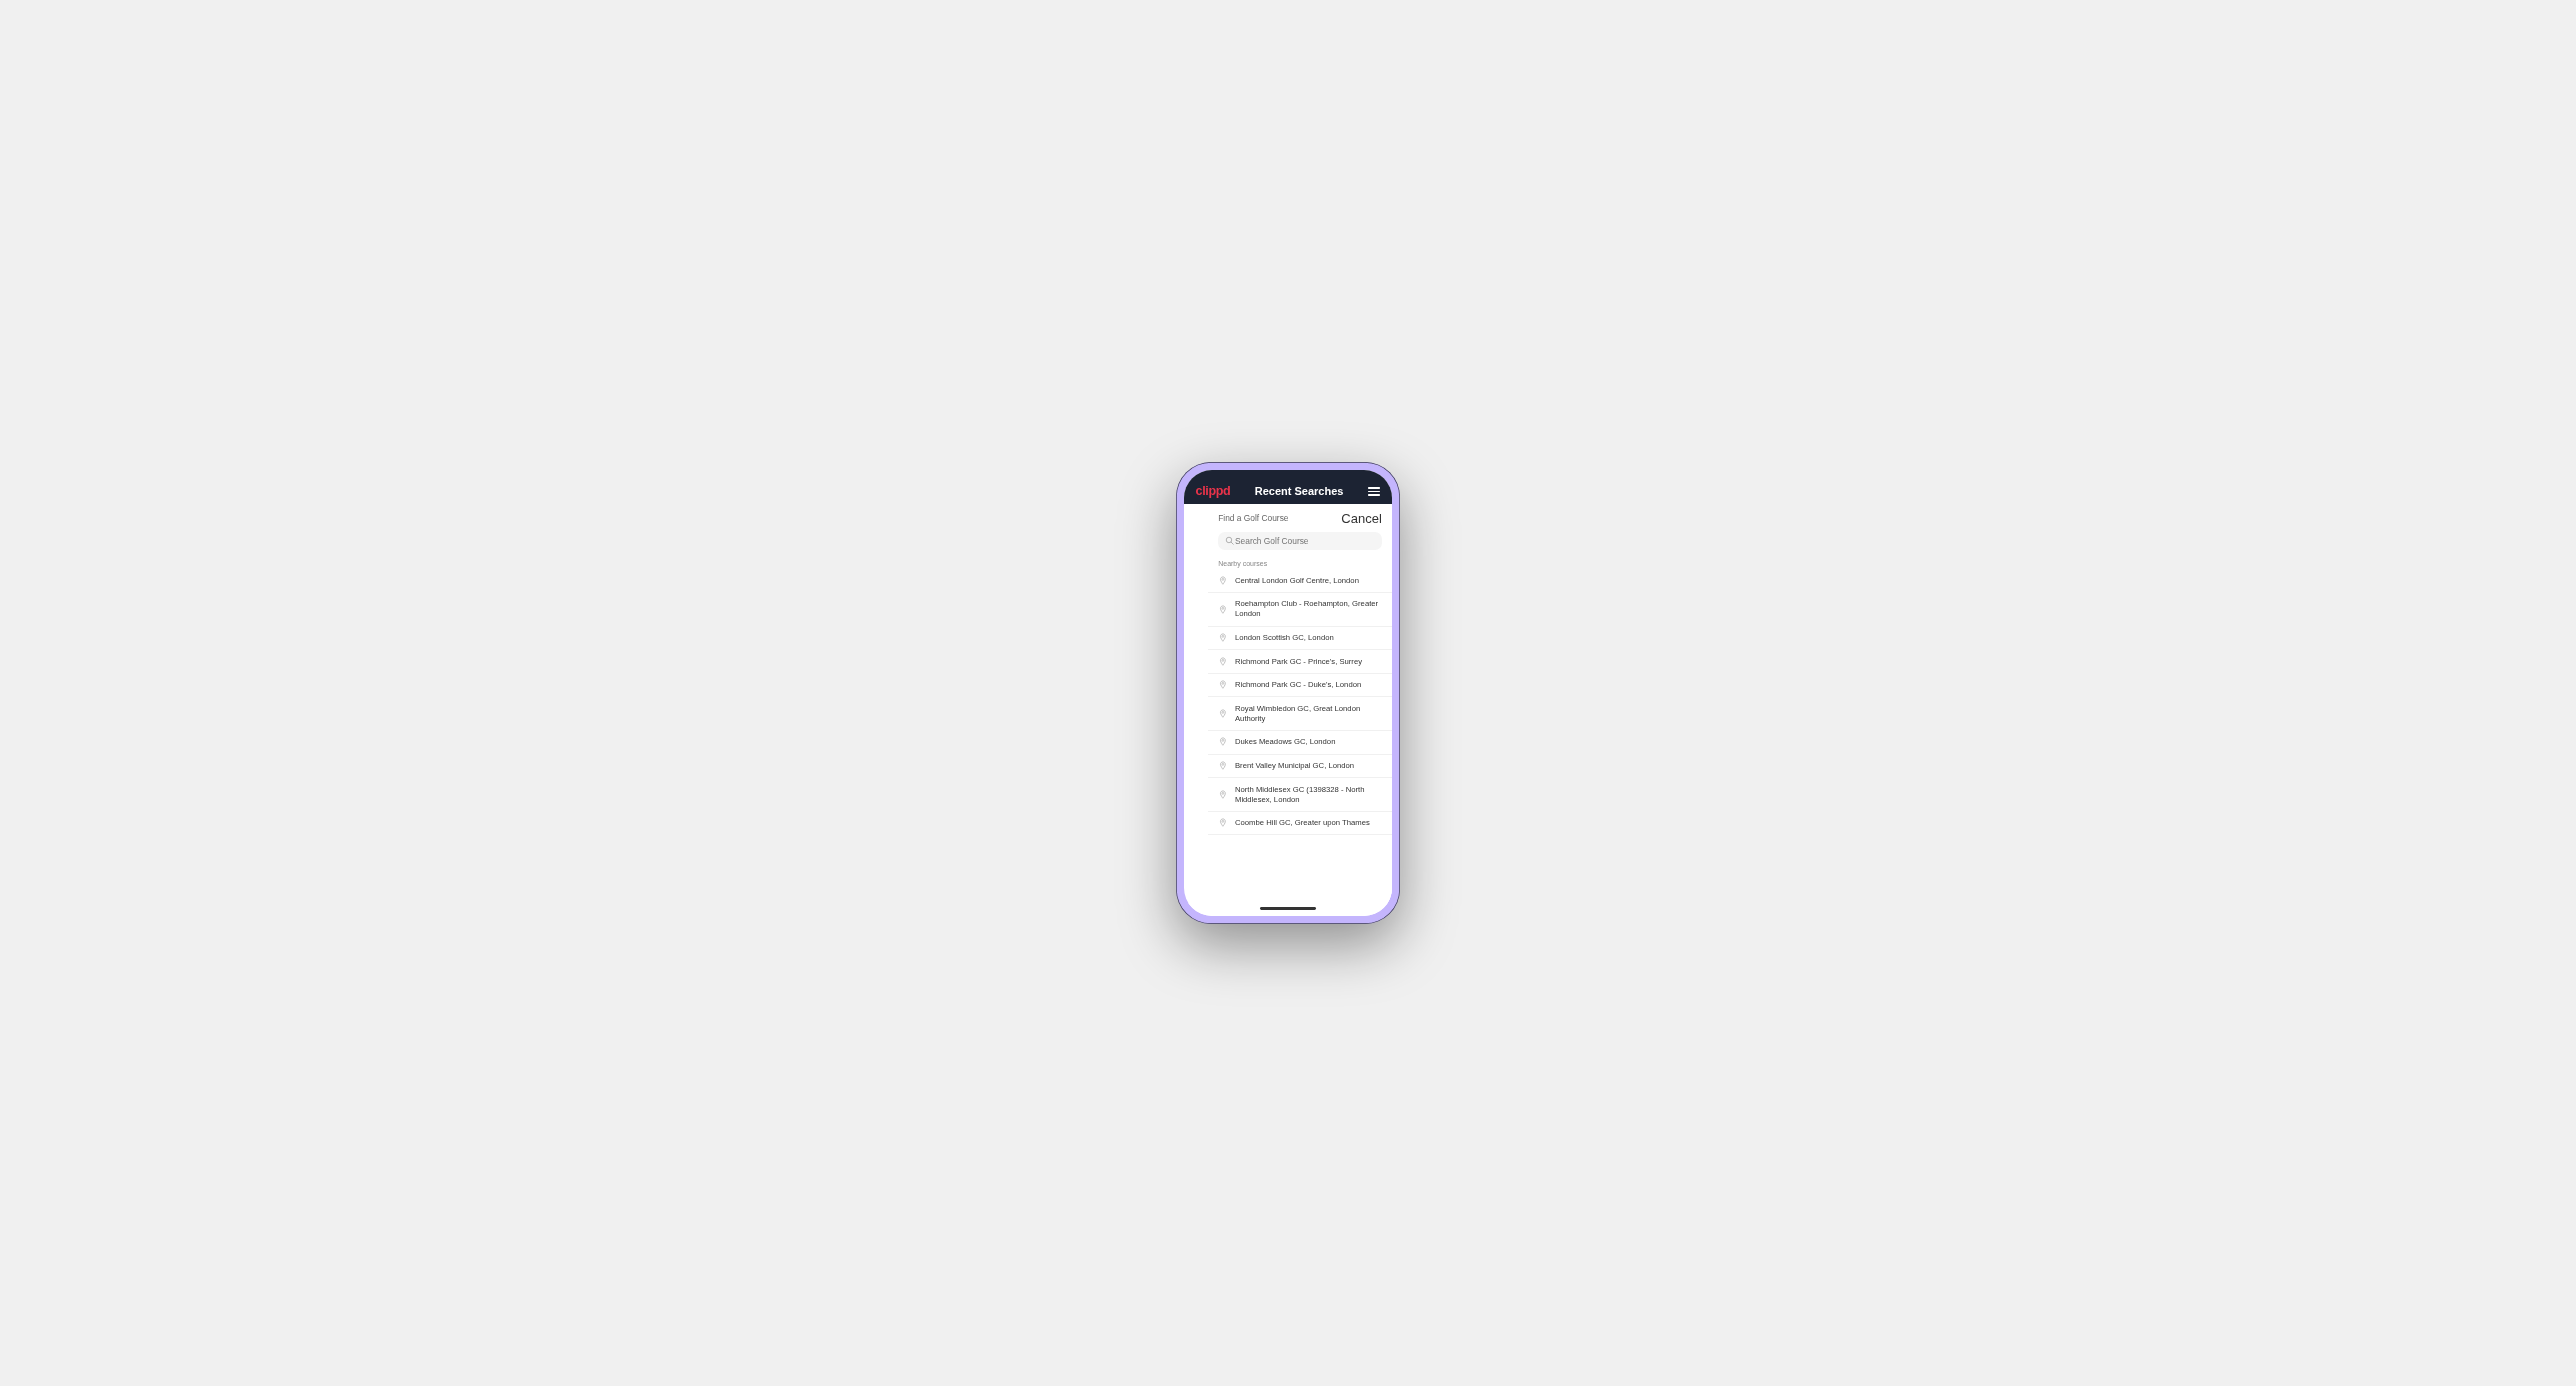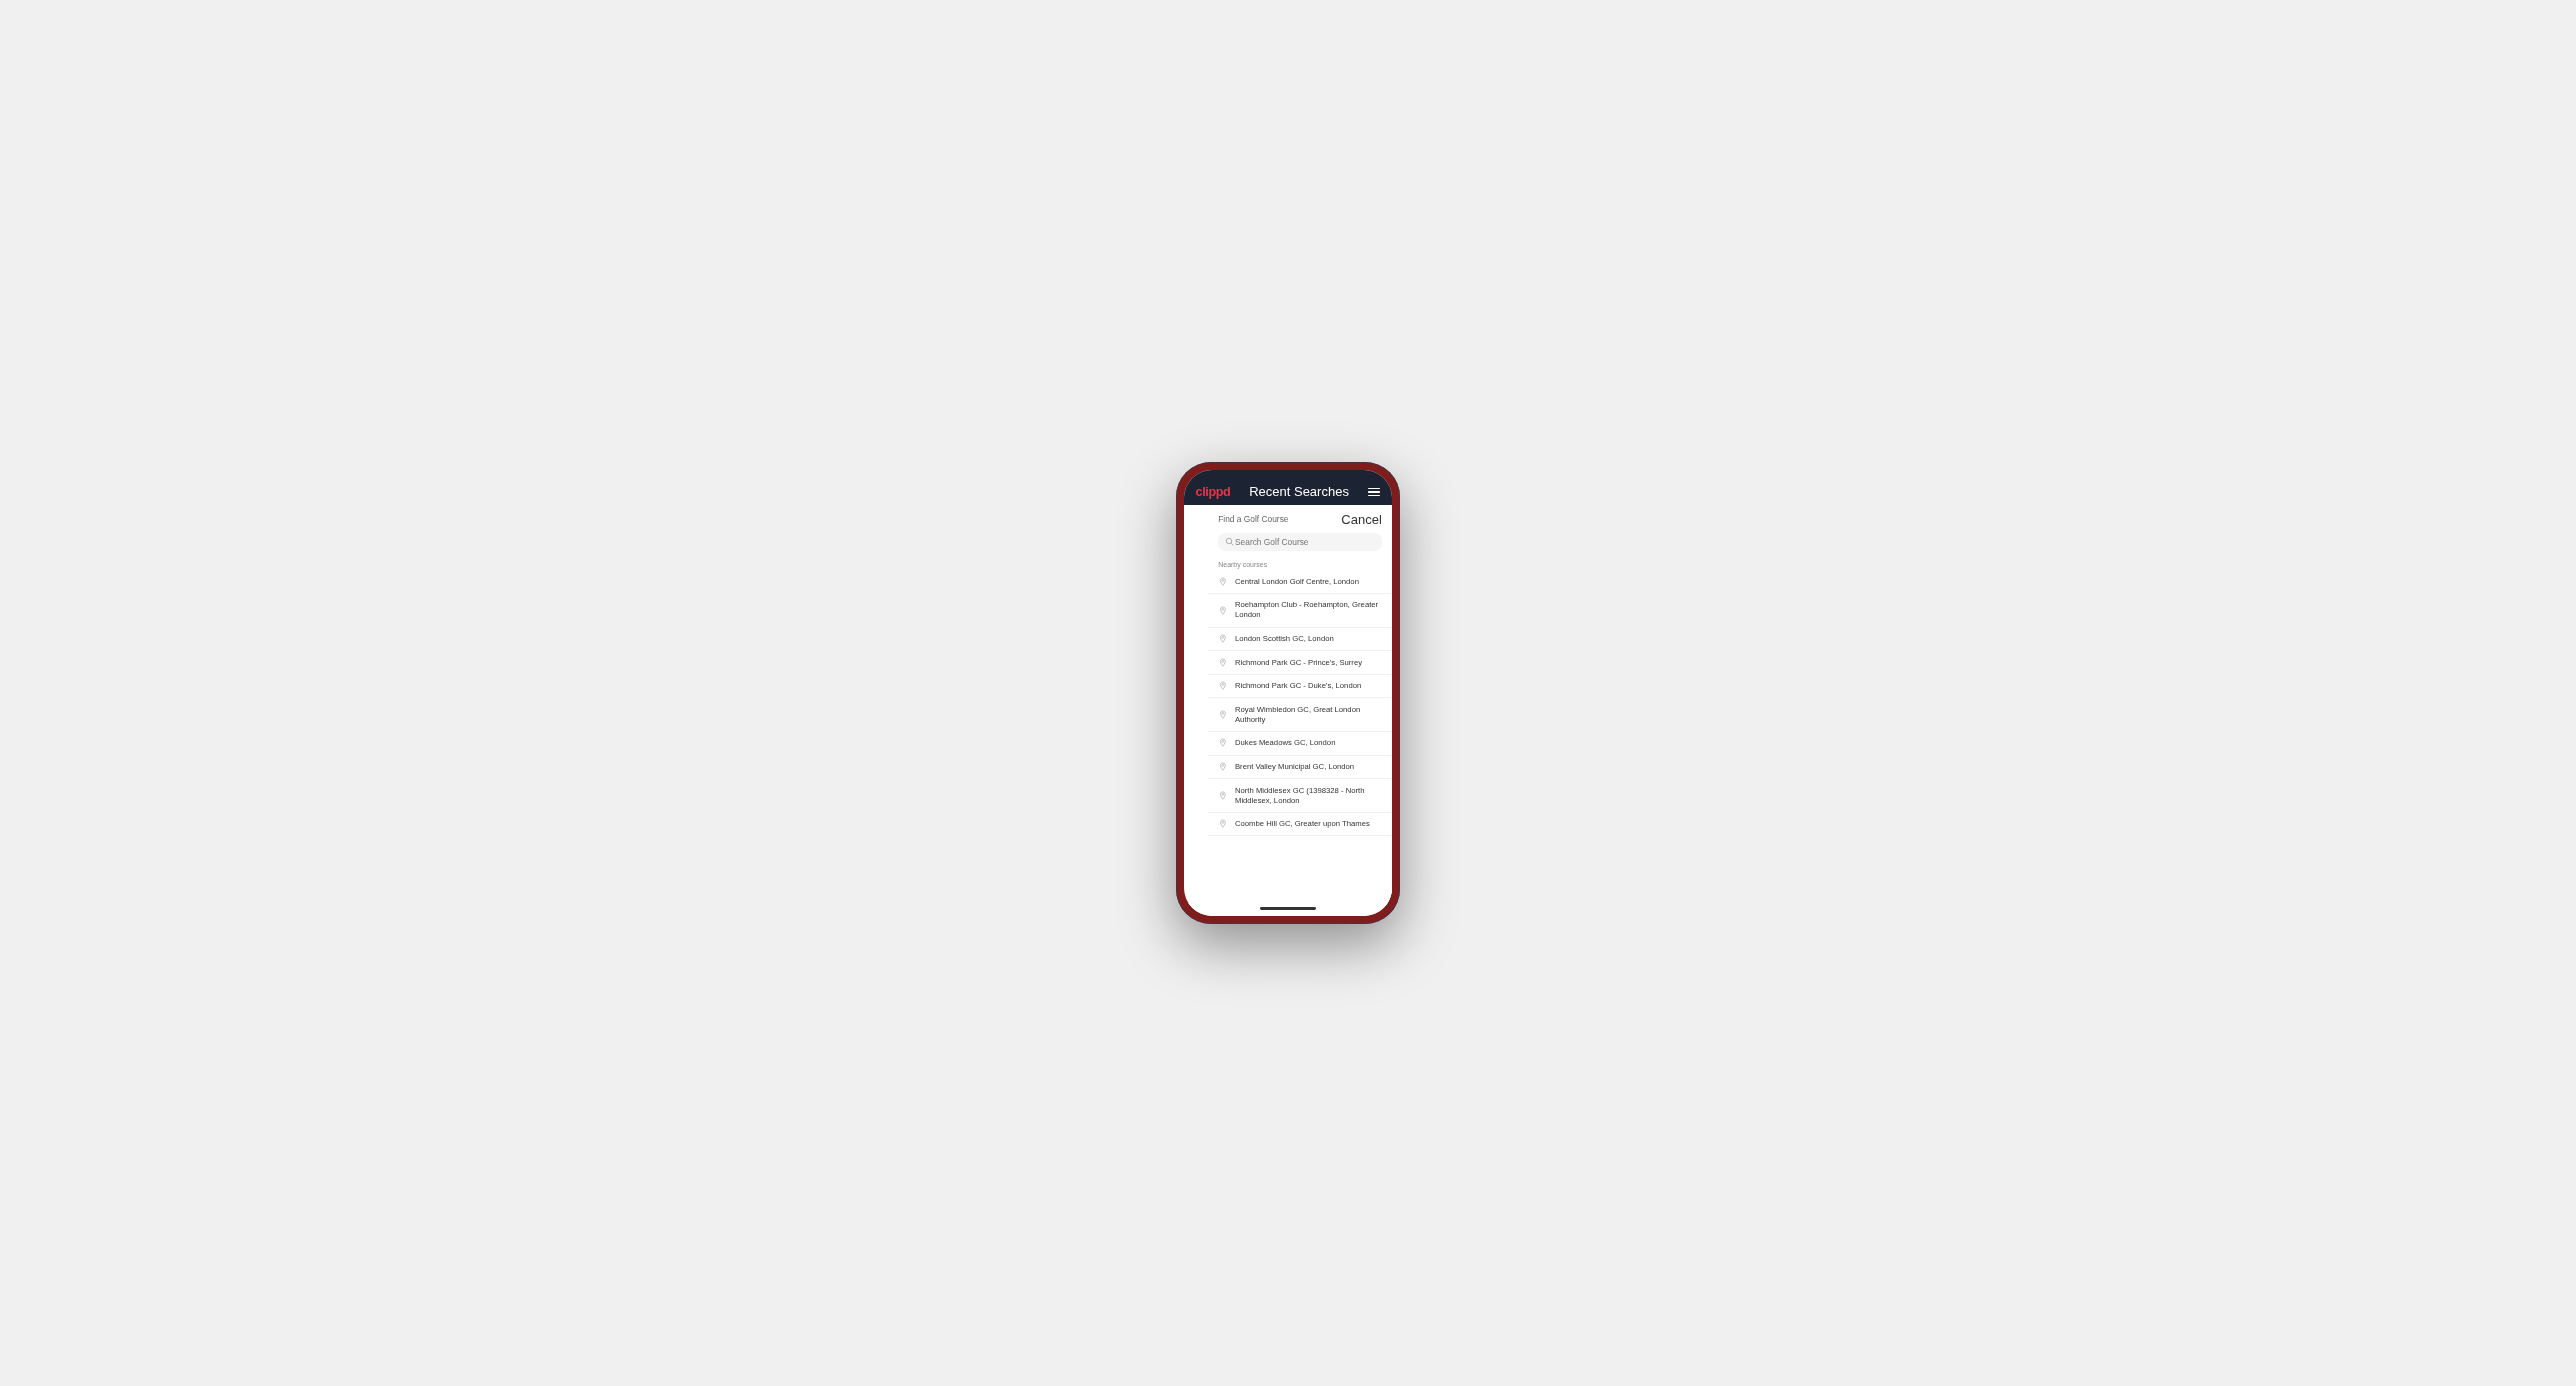--- a/index.html
+++ b/index.html
@@ -8,21 +8,21 @@
       display: flex;
       justify-content: center;
       align-items: center;
       min-height: 100vh;
       font-family: -apple-system, BlinkMacSystemFont, 'Helvetica Neue', Arial, sans-serif;
     }
 
     .phone-outer {
       width: 224px;
       height: 462px;
-      background: #7f1d1d;
+      background: #c4b5fd;
       border-radius: 35px;
       padding: 8.4px;
       box-shadow: 0 21px 56px rgba(0,0,0,0.4), inset 0 0 0 0.7px #3a3a50;
       position: relative;
     }
 
     .phone-inner {
       width: 100%;
       height: 100%;
       background: #fff;
@@ -49,23 +49,23 @@
     }
 
     .nav-logo {
       font-size: 12.6px;
       font-weight: 700;
       color: #e8334a;
       letter-spacing: -0.4px;
     }
 
     .nav-title {
-      font-size: 13px;
+      font-size: 11px;
       color: #ffffff;
-      font-weight: 400;
+      font-weight: 700;
     }
 
     .nav-menu-icon {
       display: flex;
       flex-direction: column;
       gap: 2.1px;
       cursor: pointer;
     }
 
     .nav-menu-icon span {

